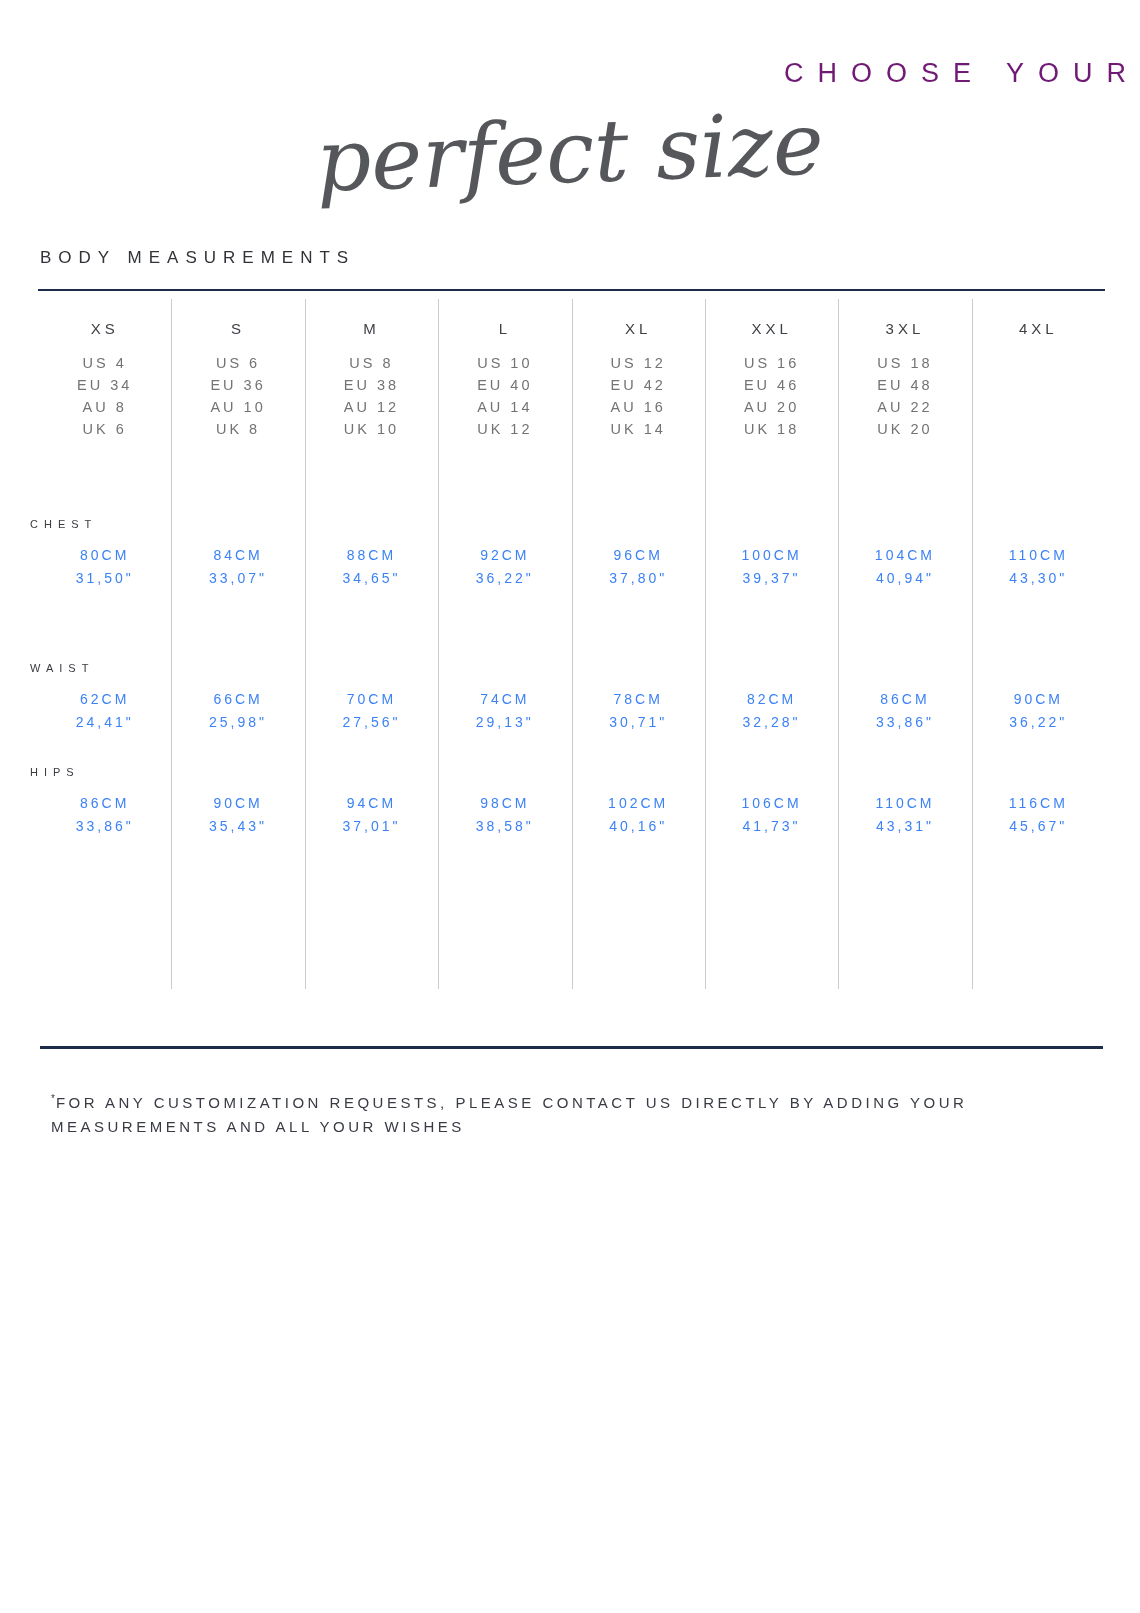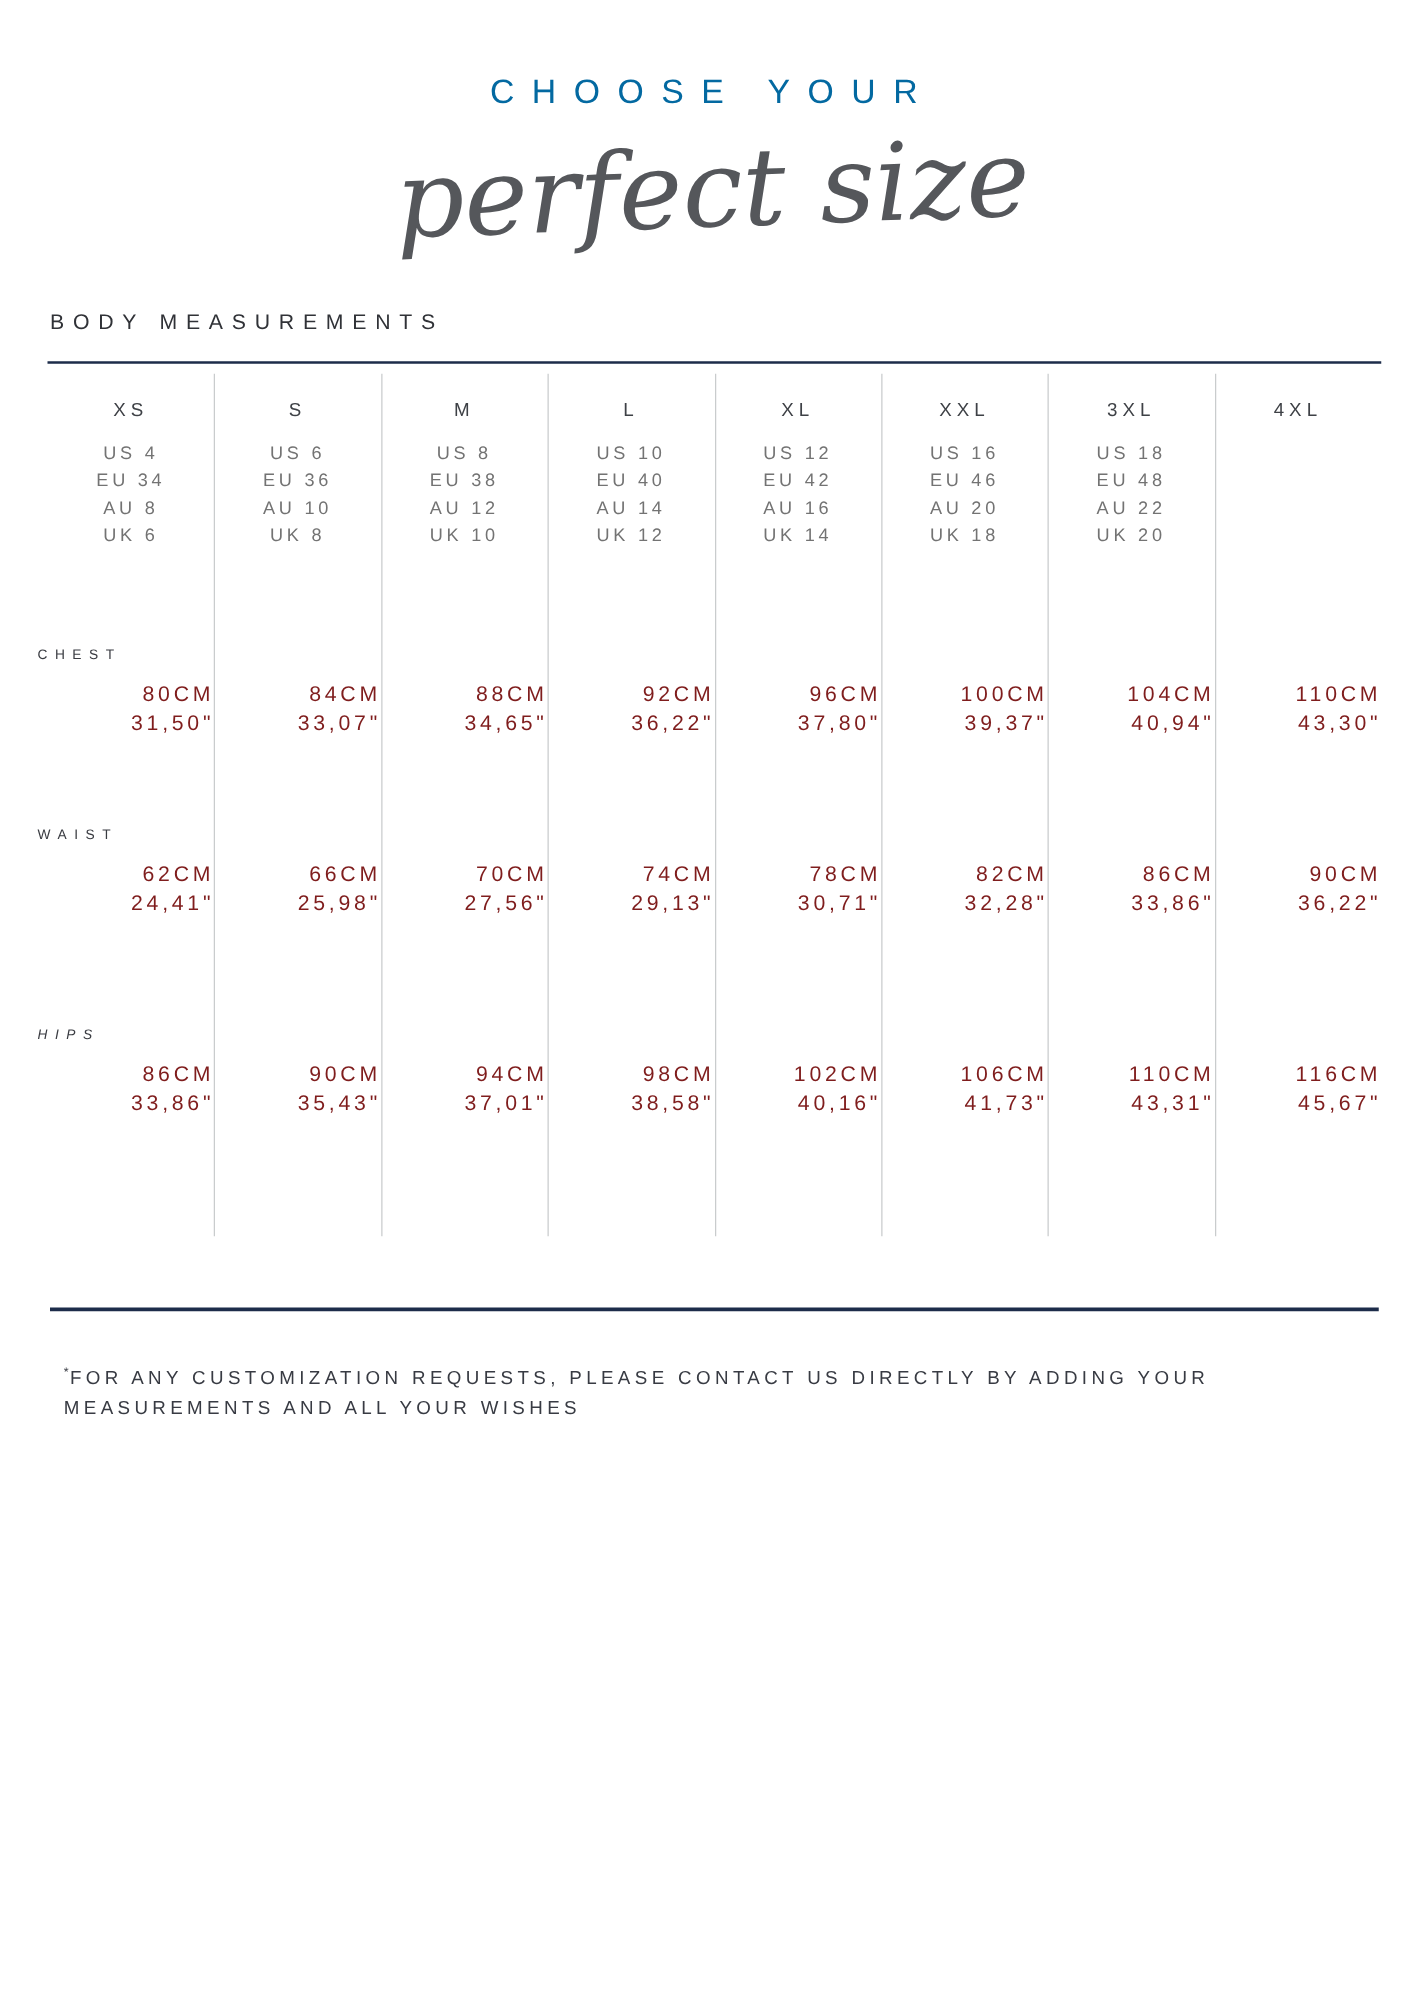--- a/index.html
+++ b/index.html
@@ -7,25 +7,25 @@
   .page {
     position: relative;
     width: 1140px;
     height: 1613px;
     background: #ffffff;
     overflow: hidden;
     font-family: "Liberation Sans", sans-serif;
   }
   .eyebrow {
     padding-top: 58px;
-    text-align: center;
+    text-align: right;
     font-size: 27px;
     font-weight: 400;
     letter-spacing: 14px;
-    color: #0369a1;
+    color: #701a75;
     white-space: nowrap;
   }
   .script-title {
     margin-top: 14px;
     text-align: center;
     font-family: "DejaVu Serif", serif;
     font-style: italic;
     font-size: 86px;
     line-height: 1.15;
     color: #55575b;
@@ -77,28 +77,27 @@
     color: #737373;
   }
   .row-label {
     font-size: 11px;
     letter-spacing: 6px;
     color: #393b41;
     margin-left: -8px;
   }
   .row-label-chest { margin-top: 78px; }
   .row-label-waist { margin-top: 72px; }
-  .row-label-hips  { margin-top: 88px; font-style: italic; }
+  .row-label-hips  { margin-top: 32px; }
   .values {
     margin-top: 14px;
-    font-size: 17px;
+    font-size: 14px;
     letter-spacing: 3px;
     line-height: 23px;
-    color: #7f1d1d;
-    text-align: right;
+    color: #3b82f6;
   }
   .footnote {
     margin: 38px 0 0 51px;
     font-size: 15px;
     letter-spacing: 3.5px;
     line-height: 24px;
     color: #383b43;
   }
   .footnote sup { font-size: 10px; letter-spacing: 1px; }
 </style>

